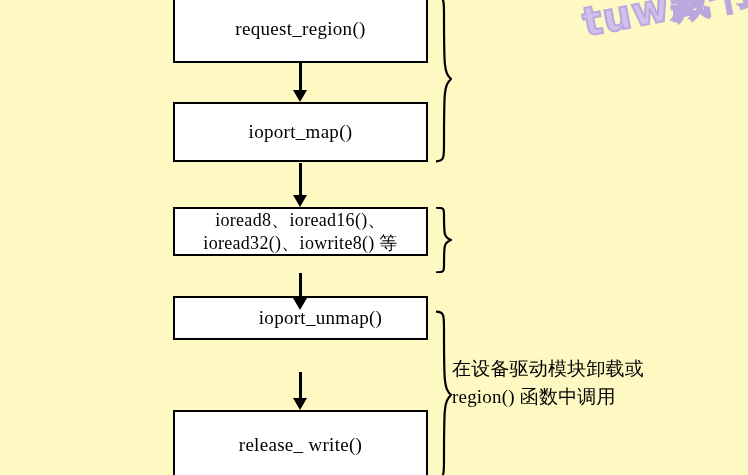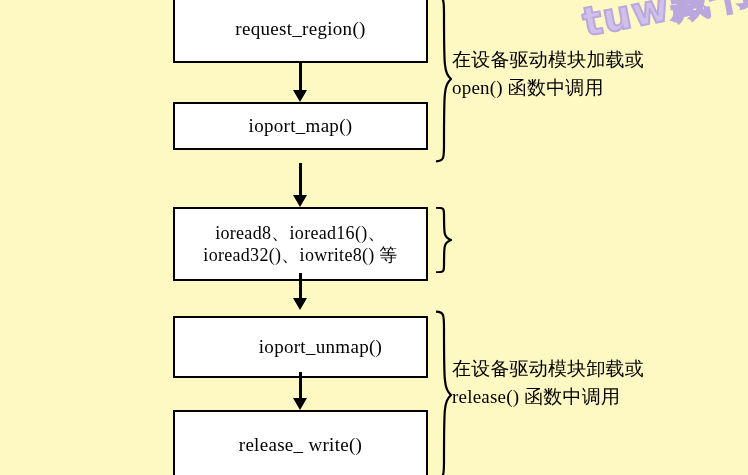--- a/index.html
+++ b/index.html
@@ -29,23 +29,23 @@
     justify-content: center;
     text-align: center;
     color: #000000;
     font-size: 19px;
     line-height: 1.25;
     letter-spacing: 0.3px;
   }
   .node .label { display: block; white-space: pre-line; }
 
   #node-request-region { top: -5px;  height: 68px; }
-  #node-ioport-map     { top: 102px; height: 48px; }
-  #node-io-ops         { top: 207px; height: 74px; font-size: 18px; }
-  #node-ioport-unmap   { top: 316px; height: 62px; padding-left: 40px; }
+  #node-ioport-map     { top: 102px; height: 60px; }
+  #node-io-ops         { top: 207px; height: 49px; font-size: 18px; }
+  #node-ioport-unmap   { top: 296px; height: 44px; padding-left: 40px; }
   #node-release-region { top: 410px; height: 70px; }
 
   
   .arrow {
     position: absolute;
     left: 299px;
     width: 3px;
     background: #000000;
   }
   .arrow::after {
@@ -153,20 +153,18 @@
       <path d="M4 2 C 12 2, 12 6, 12 22 C 12 86, 12 92, 19 100 C 12 108, 12 114, 12 178 C 12 194, 12 198, 4 198" fill="none" stroke="#000000" stroke-width="2.2" vector-effect="non-scaling-stroke"></path>
     </svg>
   </div>
 
   <div class="brace" id="brace-3">
     <svg viewBox="0 0 20 200" preserveAspectRatio="none" aria-hidden="true">
       <path d="M4 2 C 12 2, 12 6, 12 22 C 12 86, 12 92, 19 100 C 12 108, 12 114, 12 178 C 12 194, 12 198, 4 198" fill="none" stroke="#000000" stroke-width="2.2" vector-effect="non-scaling-stroke"></path>
     </svg>
   </div>
 
-  <div class="annotation" id="annotation-1">在设备驱动模块加载或
-open() 函数中调用</div>
   <div class="annotation" id="annotation-3">在设备驱动模块卸载或
-release() 函数中调用</div>
+region() 函数中调用</div>
 
   <div id="watermark">tuw藏书</div>
 
 </div>
 
 </body></html>

